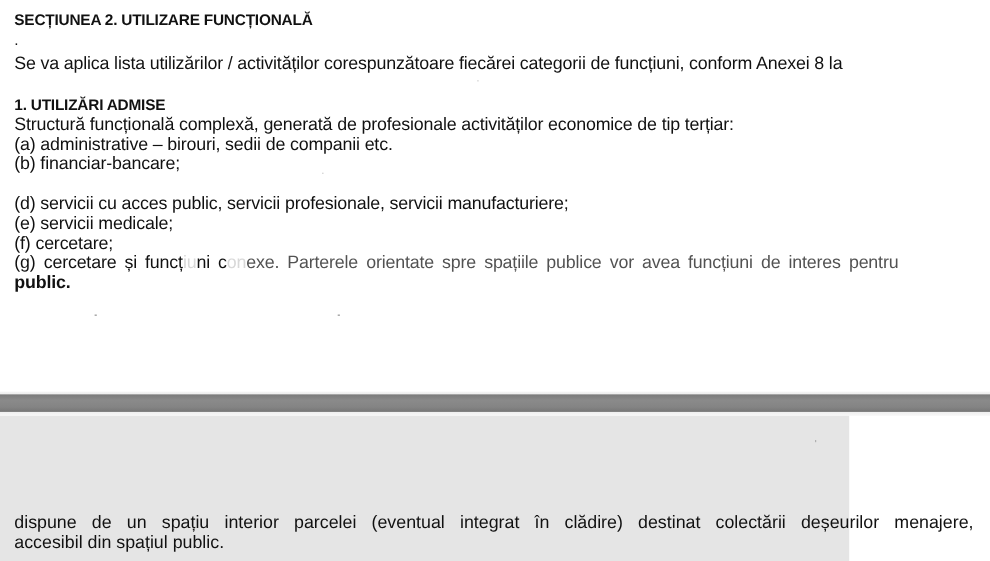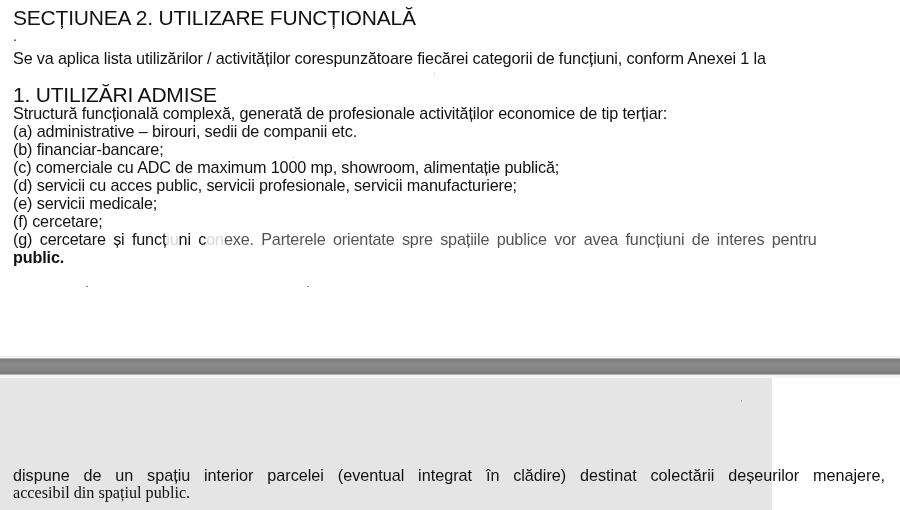--- a/index.html
+++ b/index.html
@@ -25,22 +25,22 @@
     }
     .line {
       position: absolute;
       left: 13px;
       white-space: nowrap;
       font-size: 16.2px;
       line-height: 18px;
       letter-spacing: -0.15px;
     }
     .heading {
-      font-weight: normal;
-      font-size: 21px;
+      font-weight: bold;
+      font-size: 14px;
       letter-spacing: -0.2px;
     }
     .faded {
       color: #222;
     }
     .ghost {
       color: #d8d8d8;
     }
     .speck {
       position: absolute;
@@ -74,36 +74,34 @@
       font-size: 16.2px;
       line-height: 18px;
       text-align: justify;
       text-align-last: justify;
       word-spacing: 1px;
       white-space: nowrap;
     }
     .justified.last {
       text-align-last: left;
       word-spacing: 0;
-      font-family: Liberation Serif, serif;
     }
   </style>
 </head>
 <body>
 
 <div class="page-top">
   <div class="line heading" style="top:9px;">SECȚIUNEA 2. UTILIZARE FUNCȚIONALĂ</div>
   <div class="line" style="top:27px; font-size:14px;">.</div>
-  <div class="line" style="top:49px;">Se va aplica lista utilizărilor / activităților corespunzătoare fiecărei categorii de funcțiuni, conform Anexei 1 la</div>
+  <div class="line" style="top:49px;">Se va aplica lista utilizărilor / activităților corespunzătoare fiecărei categorii de funcțiuni, conform Anexei 8 la</div>
   <div class="line heading" style="top:86px;">1. UTILIZĂRI ADMISE</div>
   <div class="line" style="top:104px;">Structură funcțională complexă, generată de profesionale activităților economice de tip terțiar:</div>
 
   <div class="line" style="top:122px;">(a) administrative – birouri, sedii de companii etc.</div>
   <div class="line" style="top:140px;">(b) financiar-bancare;</div>
-  <div class="line" style="top:158px;">(c) comerciale cu ADC de maximum 1000 mp, showroom, alimentație publică;</div>
   <div class="line" style="top:176px;">(d) servicii cu acces public, servicii profesionale, servicii manufacturiere;</div>
   <div class="line" style="top:194px;">(e) servicii medicale;</div>
   <div class="line" style="top:212px;">(f) cercetare;</div>
   <div class="line" style="top:230px; word-spacing:3px;">
     <span>(g) cercetare și funcț</span><span class="ghost">iu</span><span>ni c</span><span class="ghost">on</span><span class="faded" style="opacity:0.78;">exe. Parterele orientate spre spațiile publice vor avea funcțiuni de interes pentru</span>
   </div>
   <div class="line" style="top:248px;font-weight:bold;">public.</div>
 
   <div class="speck" style="left:86px; top:286px;"></div>
   <div class="speck" style="left:307px; top:286px;"></div>

